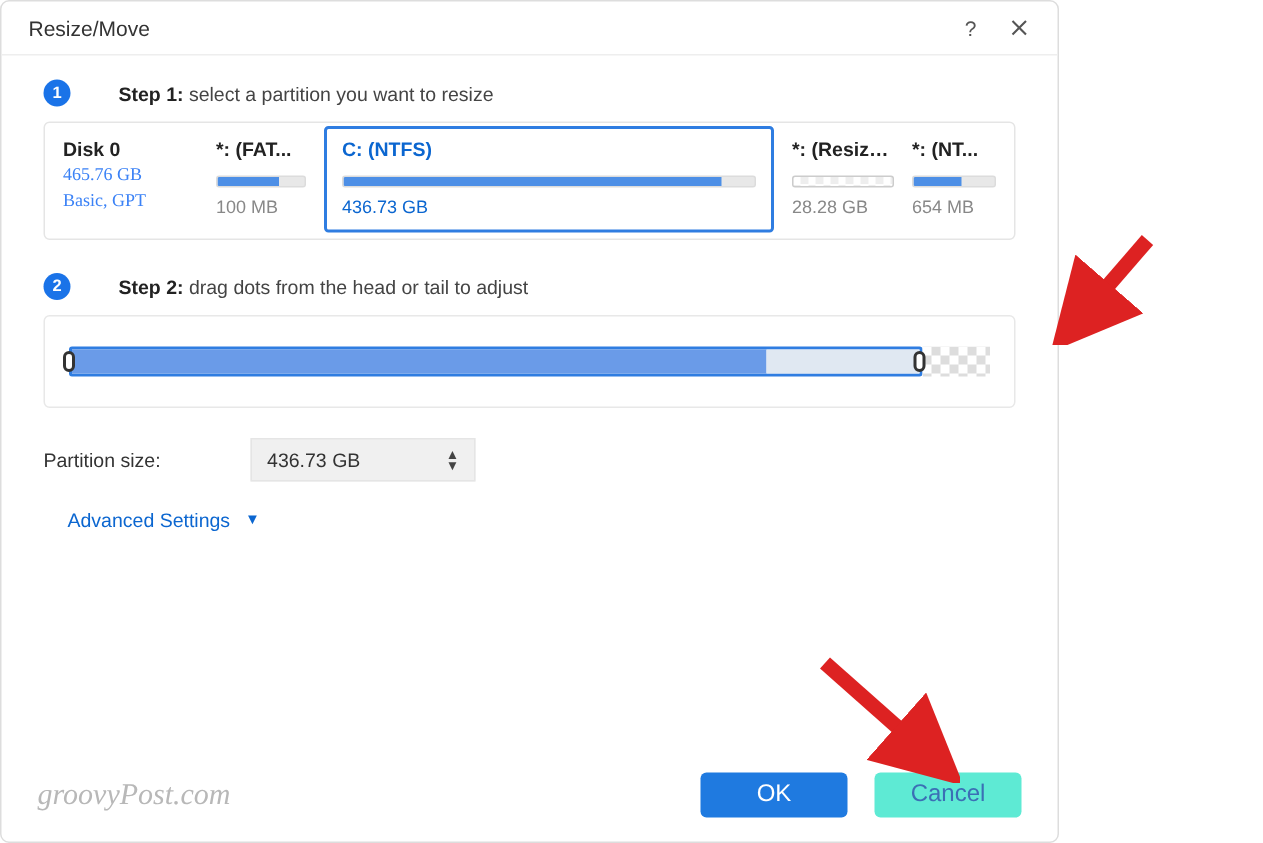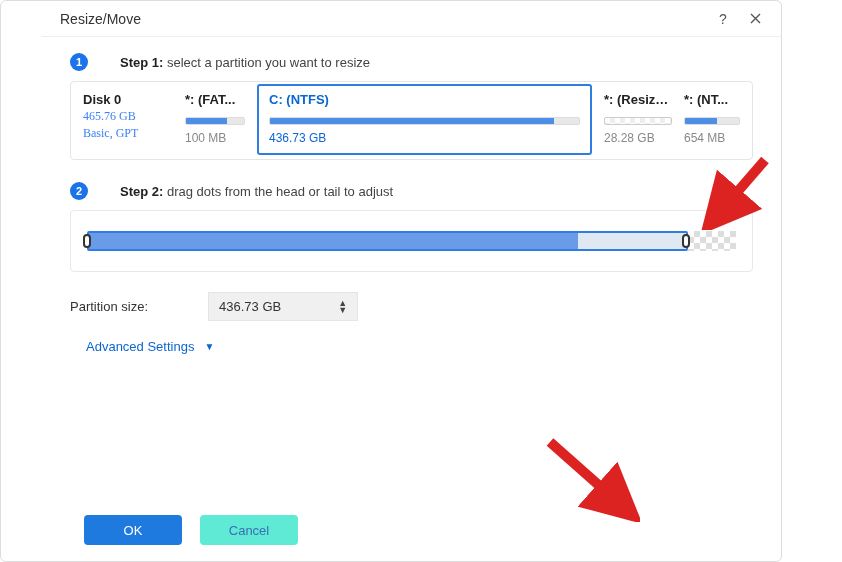--- a/index.html
+++ b/index.html
@@ -6,28 +6,27 @@
 body {
   font-family: "Segoe UI", Arial, sans-serif;
   font-size: 13px;
   color: #333;
   background: #fff;
   width: 842px;
   height: 562px;
   position: relative;
 }
 .window {
-  width: 782px;
+  width: 706px;
   height: 562px;
   border: 1px solid #ddd;
   border-radius: 6px;
   background: #fff;
   display: flex;
   flex-direction: column;
-  padding-left: 41px;
 }
 .titlebar {
   height: 36px;
   display: flex;
   align-items: center;
   padding: 0 12px 0 18px;
   border-bottom: 1px solid #eee;
 }
 .titlebar .title { flex: 1; font-size: 14px; color: #333; }
 .titlebar .tbtn {
@@ -151,21 +150,21 @@
 .footer {
   padding: 10px 24px 16px 24px;
   display: flex; align-items: center;
 }
 .watermark {
   flex: 1; color: #b8b8b8; font-style: italic;
   font-family: Georgia, serif; font-size: 20px;
 }
 .btn {
   min-width: 98px; height: 30px; border-radius: 4px;
-  border: none; font-size: 13px; margin-left: 18px;
+  border: none; font-size: 16px; margin-left: 18px;
   cursor: pointer;
 }
 .btn.primary { background: #1f7ae0; color: #fff; }
 .btn.secondary { background: #5eead4; color: #3b6fb5; }
 
 
 .arrow { position: absolute; pointer-events: none; }
 .arrow svg { display: block; }
 </style>
 </head>
@@ -266,20 +265,21 @@
     </div>
 
     <div class="adv">
       <span>Advanced Settings</span>
       <span class="tri">▼</span>
     </div>
 
   </div>
 
   <div class="footer">
+    <div class="watermark">groovyPost.com</div>
     <button class="btn primary">OK</button>
     <button class="btn secondary">Cancel</button>
   </div>
 
 </div>
 
 <div class="arrow" style="left:700px; top:150px;">
   <svg width="80" height="80" viewBox="0 0 80 80">
     <defs>
         <marker id="ah1" markerWidth="6" markerHeight="6" refX="3" refY="3" orient="auto">

